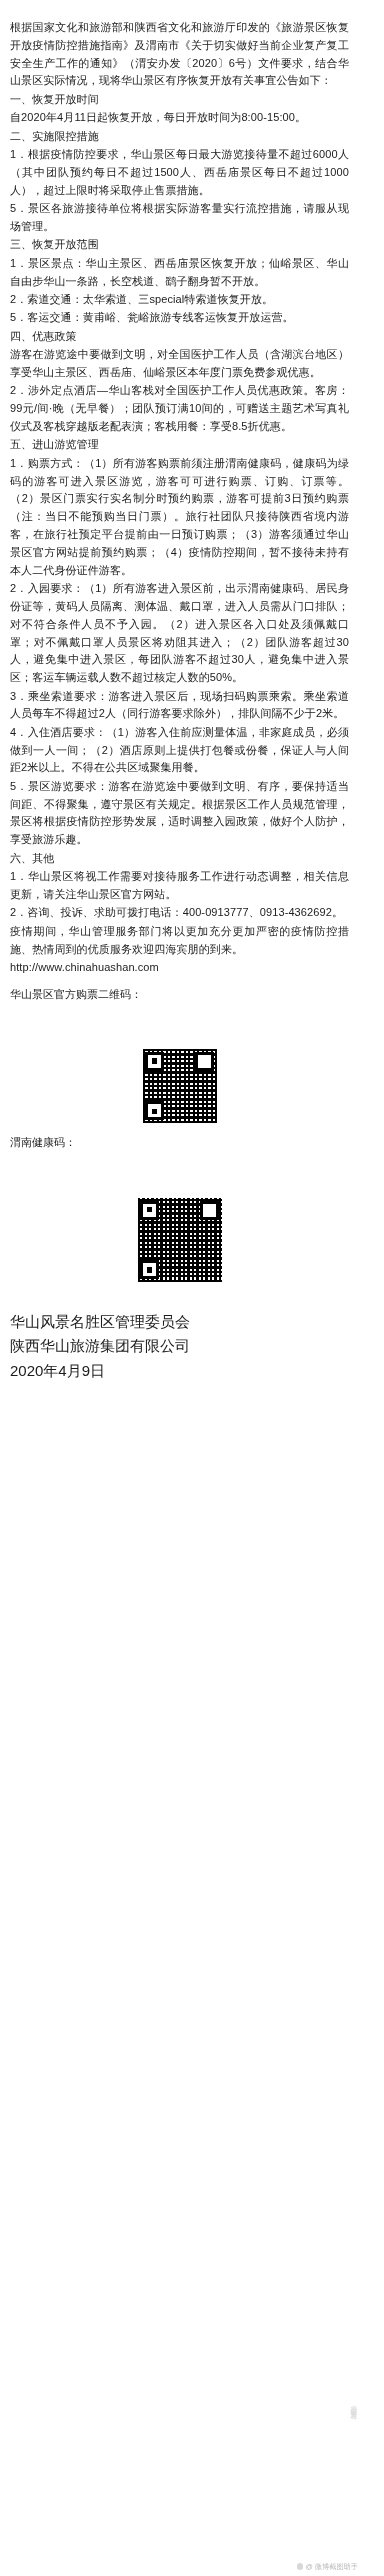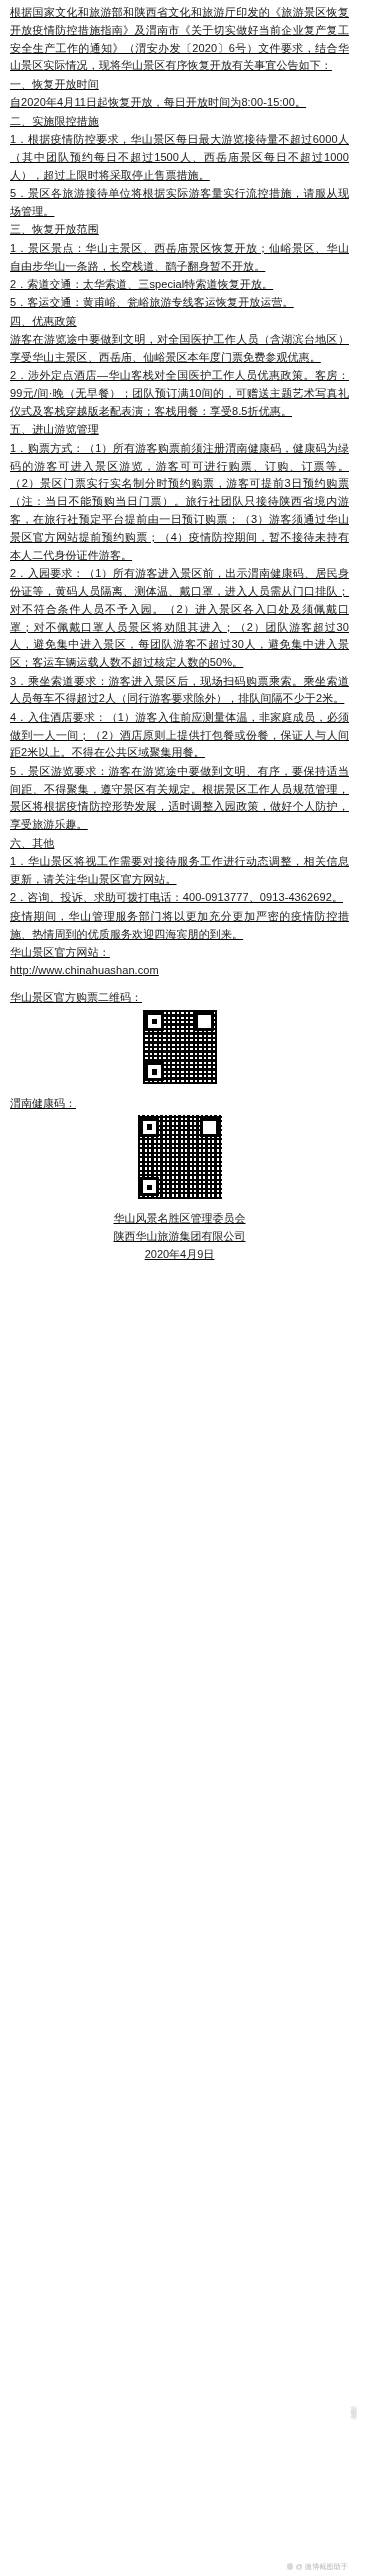--- a/index.html
+++ b/index.html
@@ -9,43 +9,43 @@
   }
   body {
     width: 385px;
     font-family: "Liberation Sans", "DejaVu Sans", sans-serif;
   }
   .page {
     width: 359px;
     min-height: 2576px;
     background: #ffffff;
     box-sizing: border-box;
-    padding: 4px 10px 0 10px;
+    padding: 19px 10px 0 10px;
     position: relative;
-    text-decoration: underline;
   }
   .doc-body {
     font-size: 11px;
     line-height: 1.62;
     color: #1b1b1b;
     text-align: justify;
     letter-spacing: 0.1px;
   }
   .doc-body p {
     margin: 0 0 0.6px 0;
     text-indent: 0;
   }
   .para {
     margin: 0;
   }
   .qr-block {
     margin-top: 5.6px;
     display: flex;
     flex-direction: column;
     align-items: center;
+    gap: 43px;
   }
   .qr-label {
     font-size: 11px;
     color: #1b1b1b;
     align-self: flex-start;
     margin: 4.5px 0 3.3px 0;
   }
   .qr {
     width: 74px;
     height: 74px;
@@ -81,30 +81,29 @@
     position: absolute;
     width: 5.6px;
     height: 5.6px;
     background: #000;
   }
   .qr2 {
     width: 84px;
     height: 84px;
   }
   .footer {
-    margin-top: 9px;
-    text-align: center;
-    font-size: 11px;
+    margin-top: 26px;
+    font-size: 15px;
     line-height: 1.62;
     color: #1b1b1b;
   }
   .footer p { margin: 0; }
   .watermark {
     position: absolute;
-    right: 11px;
+    right: 1px;
     bottom: 4.5px;
     font-size: 7.2px;
     color: #b9b9b9;
     display: flex;
     align-items: center;
     gap: 2.2px;
   }
   .wm-dot {
     display: inline-block;
     width: 6.7px;
@@ -147,21 +146,20 @@
     <p class="para">五、进山游览管理</p>
     <p class="para">1．购票方式：（1）所有游客购票前须注册渭南健康码，健康码为绿码的游客可进入景区游览，游客可可进行购票、订购、订票等。（2）景区门票实行实名制分时预约购票，游客可提前3日预约购票（注：当日不能预购当日门票）。旅行社团队只接待陕西省境内游客，在旅行社预定平台提前由一日预订购票；（3）游客须通过华山景区官方网站提前预约购票；（4）疫情防控期间，暂不接待未持有本人二代身份证件游客。</p>
     <p class="para">2．入园要求：（1）所有游客进入景区前，出示渭南健康码、居民身份证等，黄码人员隔离、测体温、戴口罩，进入人员需从门口排队；对不符合条件人员不予入园。（2）进入景区各入口处及须佩戴口罩；对不佩戴口罩人员景区将劝阻其进入；（2）团队游客超过30人，避免集中进入景区，每团队游客不超过30人，避免集中进入景区；客运车辆运载人数不超过核定人数的50%。</p>
     <p class="para">3．乘坐索道要求：游客进入景区后，现场扫码购票乘索。乘坐索道人员每车不得超过2人（同行游客要求除外），排队间隔不少于2米。</p>
     <p class="para">4．入住酒店要求：（1）游客入住前应测量体温，非家庭成员，必须做到一人一间；（2）酒店原则上提供打包餐或份餐，保证人与人间距2米以上。不得在公共区域聚集用餐。</p>
     <p class="para">5．景区游览要求：游客在游览途中要做到文明、有序，要保持适当间距、不得聚集，遵守景区有关规定。根据景区工作人员规范管理，景区将根据疫情防控形势发展，适时调整入园政策，做好个人防护，享受旅游乐趣。</p>
     <p class="para">六、其他</p>
     <p class="para">1．华山景区将视工作需要对接待服务工作进行动态调整，相关信息更新，请关注华山景区官方网站。</p>
     <p class="para">2．咨询、投诉、求助可拨打电话：400-0913777、0913-4362692。</p>
     <p class="para">疫情期间，华山管理服务部门将以更加充分更加严密的疫情防控措施、热情周到的优质服务欢迎四海宾朋的到来。</p>
-    <p class="para">华山景区官方网站：</p>
     <p class="para url">http://www.chinahuashan.com</p>
   </div>
 
   <div class="qr-block">
     <div class="qr-label">华山景区官方购票二维码：</div>
     <div class="qr">
       <span class="eye3"></span>
       <span class="eyedot" style="top:9px;left:9px;"></span>
       <span class="eyedot" style="top:9px;right:9px;"></span>
       <span class="eyedot" style="bottom:9px;left:9px;"></span>

